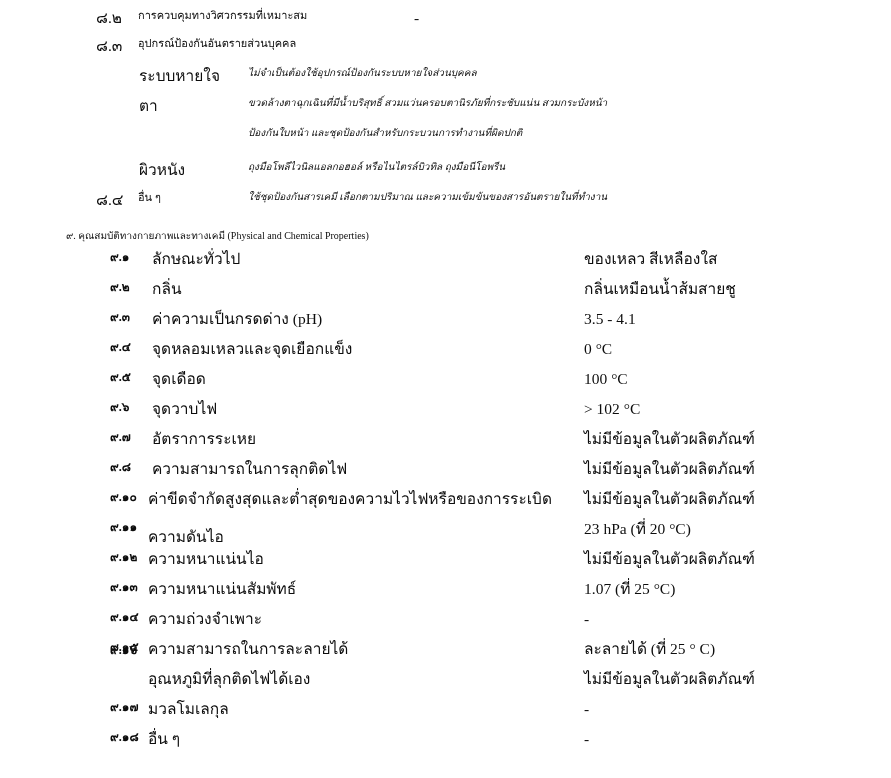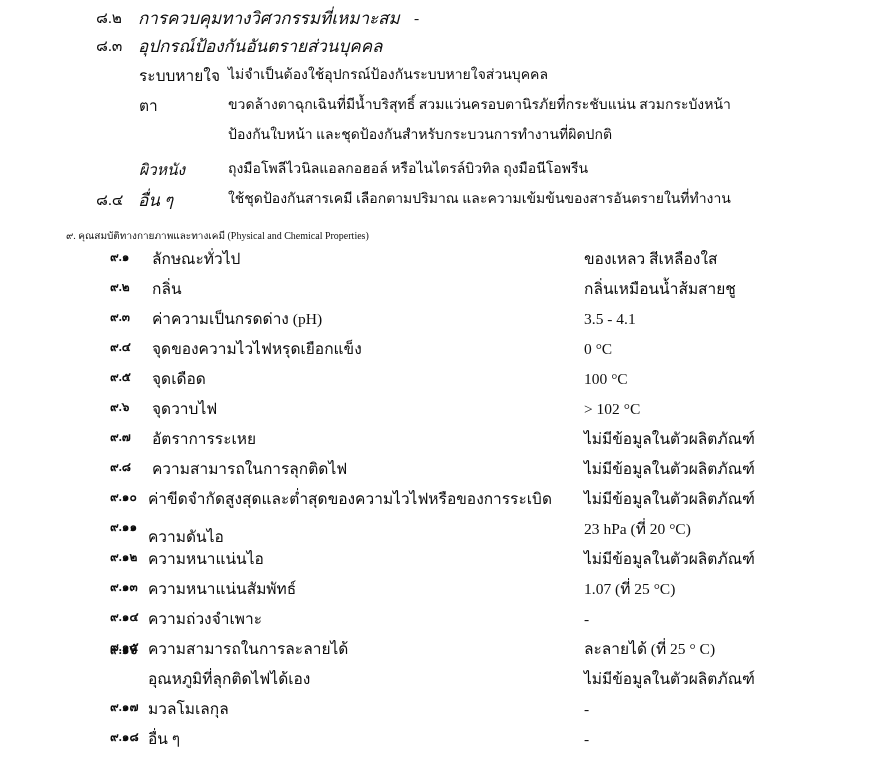--- a/index.html
+++ b/index.html
@@ -34,35 +34,35 @@
     font-size: 15.5px;
   }
 
   
   .s8-num {
     left: 96px;
     font-size: 15.5px;
   }
   .s8-title {
     left: 138px;
-    font-size: 17px;
-    font-style: italic;
+    font-size: 11px;
   }
   .s8-dash {
     left: 414px;
     font-size: 15.5px;
   }
 
   .sub-label {
     left: 139px;
     font-size: 15.5px;
   }
   .sub-value {
-    left: 228px;
-    font-size: 14px;
+    left: 248px;
+    font-size: 10px;
+    font-style: italic;
   }
 
   
   .sec9-head {
     left: 56px;
     font-size: 10px;
   }
   .sec9-head .latin {
     font-family: "Liberation Serif", "DejaVu Serif", serif;
   }
@@ -99,21 +99,21 @@
     <span class="run s8-num" style="top:38px;">๘.๓</span>
     <span class="run s8-title" style="top:38px;">อุปกรณ์ป้องกันอันตรายส่วนบุคคล</span>
 
     <span class="run sub-label" style="top:68px;">ระบบหายใจ</span>
     <span class="run sub-value" style="top:68px;">ไม่จำเป็นต้องใช้อุปกรณ์ป้องกันระบบหายใจส่วนบุคคล</span>
 
     <span class="run sub-label" style="top:98px;">ตา</span>
     <span class="run sub-value" style="top:98px;">ขวดล้างตาฉุกเฉินที่มีน้ำบริสุทธิ์ สวมแว่นครอบตานิรภัยที่กระชับแน่น สวมกระบังหน้า</span>
     <span class="run sub-value" style="top:128px;">ป้องกันใบหน้า และชุดป้องกันสำหรับกระบวนการทำงานที่ผิดปกติ</span>
 
-    <span class="run sub-label" style="top:162px;font-style:italic;">ผิวหนัง</span>
+    <span class="run sub-label" style="top:162px;">ผิวหนัง</span>
     <span class="run sub-value" style="top:162px;">ถุงมือโพลีไวนิลแอลกอฮอล์ หรือไนไตรล์บิวทิล ถุงมือนีโอพรีน</span>
 
     <span class="run s8-num" style="top:192px;">๘.๔</span>
     <span class="run s8-title" style="top:192px;">อื่น ๆ</span>
     <span class="run sub-value" style="top:192px;">ใช้ชุดป้องกันสารเคมี เลือกตามปริมาณ และความเข้มข้นของสารอันตรายในที่ทำงาน</span>
   </div>
 
   <div class="run sec9-head" style="top:221px;">
     <span>๙.</span><span> </span><span>คุณสมบัติทางกายภาพและทางเคมี</span><span> </span><span class="latin">(Physical and Chemical Properties)</span>
   </div>
@@ -126,21 +126,21 @@
 
     <span class="run p-num" style="top:281px;">๙.๒</span>
     <span class="run p-label" style="top:281px;">กลิ่น</span>
     <span class="run p-value" style="top:281px;">กลิ่นเหมือนน้ำส้มสายชู</span>
 
     <span class="run p-num" style="top:311px;">๙.๓</span>
     <span class="run p-label" style="top:311px;">ค่าความเป็นกรดด่าง (pH)</span>
     <span class="run p-value p-value-latin" style="top:311px;">3.5 - 4.1</span>
 
     <span class="run p-num" style="top:341px;">๙.๔</span>
-    <span class="run p-label" style="top:341px;">จุดของความไวไฟหรุดเยือกแข็ง</span>
+    <span class="run p-label" style="top:341px;">จุดหลอมเหลวและจุดเยือกแข็ง</span>
     <span class="run p-value" style="top:341px;">0 °C</span>
 
     <span class="run p-num" style="top:371px;">๙.๕</span>
     <span class="run p-label" style="top:371px;">จุดเดือด</span>
     <span class="run p-value" style="top:371px;">100 °C</span>
 
     <span class="run p-num" style="top:401px;">๙.๖</span>
     <span class="run p-label" style="top:401px;">จุดวาบไฟ</span>
     <span class="run p-value" style="top:401px;">&gt; 102 °C</span>
 

